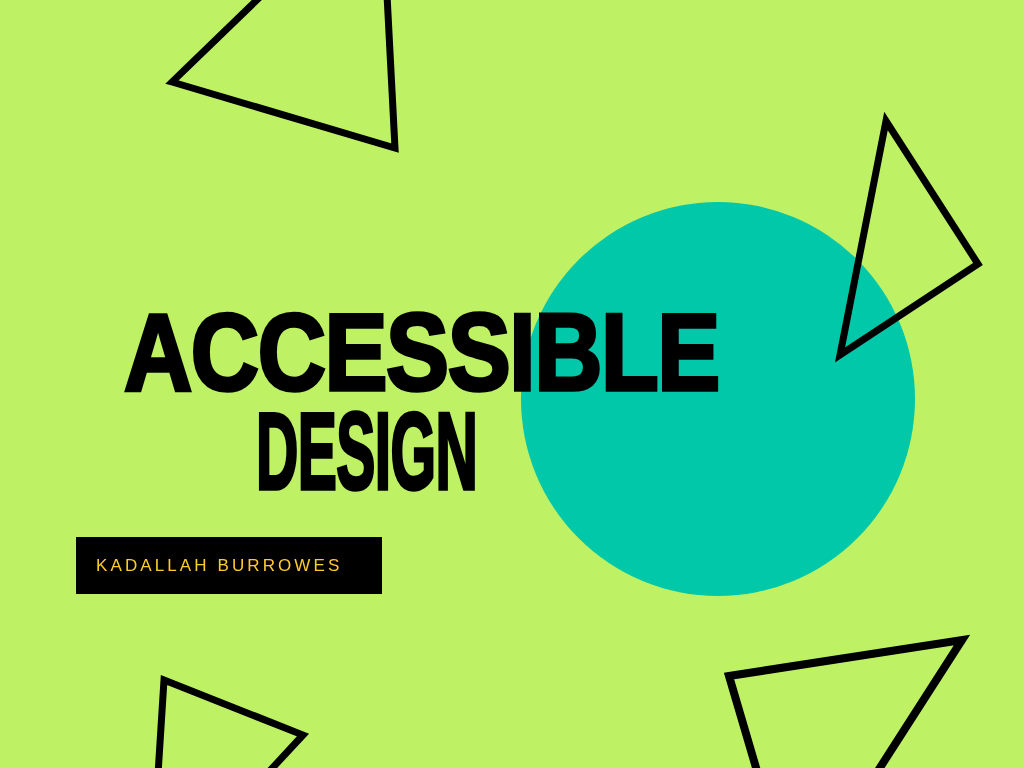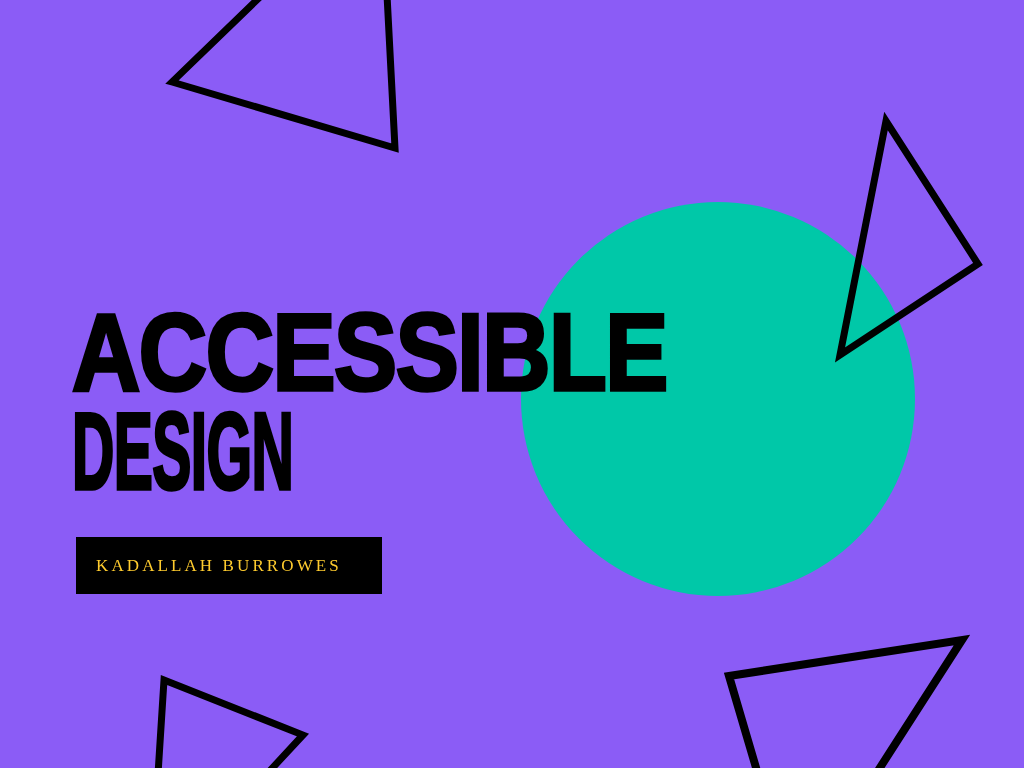--- a/index.html
+++ b/index.html
@@ -81,37 +81,37 @@
     font-weight: 400;
     font-size: 17px;
     letter-spacing: 3.1px;
     white-space: nowrap;
     line-height: 1;
   }
 </style>
 </head>
 <body>
 
-<div id="slide" style="background: #8b5cf6;">
+<div id="slide" style="background: #bef264; text-align: center;">
 
   <svg id="shape-layer" viewBox="0 0 1024 768" width="1024" height="768">
 
     <polygon id="tri-tl" fill="none" stroke="#000000" stroke-width="7" stroke-linejoin="miter" points="172,82 395,148 381,-120"></polygon>
 
     <circle id="teal-circle" cy="399" r="197" fill="#00C8A8" cx="718"></circle>
 
     <polygon id="tri-tr" fill="none" stroke="#000000" stroke-width="7" stroke-linejoin="miter" points="886,121 978,264 840,355"></polygon>
 
     <polygon id="tri-bl" fill="none" stroke="#000000" stroke-width="7" stroke-linejoin="miter" points="164,680 303,735 150,900"></polygon>
 
     <polygon id="tri-br" fill="none" stroke="#000000" stroke-width="8" stroke-linejoin="miter" points="729,676 962,640 795,900"></polygon>
   </svg>
 
   <div id="text-block">
     <span class="title-line" id="title-line-1" style="color: rgb(0, 0, 0); display: inline-block; transform: scale(0.907895, 1.06); transform-origin: left top;">ACCESSIBLE</span>
     <span class="title-line" id="title-line-2" style="color: rgb(0, 0, 0); display: inline-block; transform: scale(0.563158, 1.06); transform-origin: left top;">DESIGN</span>
   </div>
 
   <div id="author-plate" style="background: rgb(0, 0, 0);">
-    <span id="author-name" style="color: rgb(255, 204, 46); font-family: Liberation Serif, serif;">KADALLAH BURROWES</span>
+    <span id="author-name" style="color: rgb(255, 204, 46);">KADALLAH BURROWES</span>
   </div>
 
 </div>
 
 </body></html>

